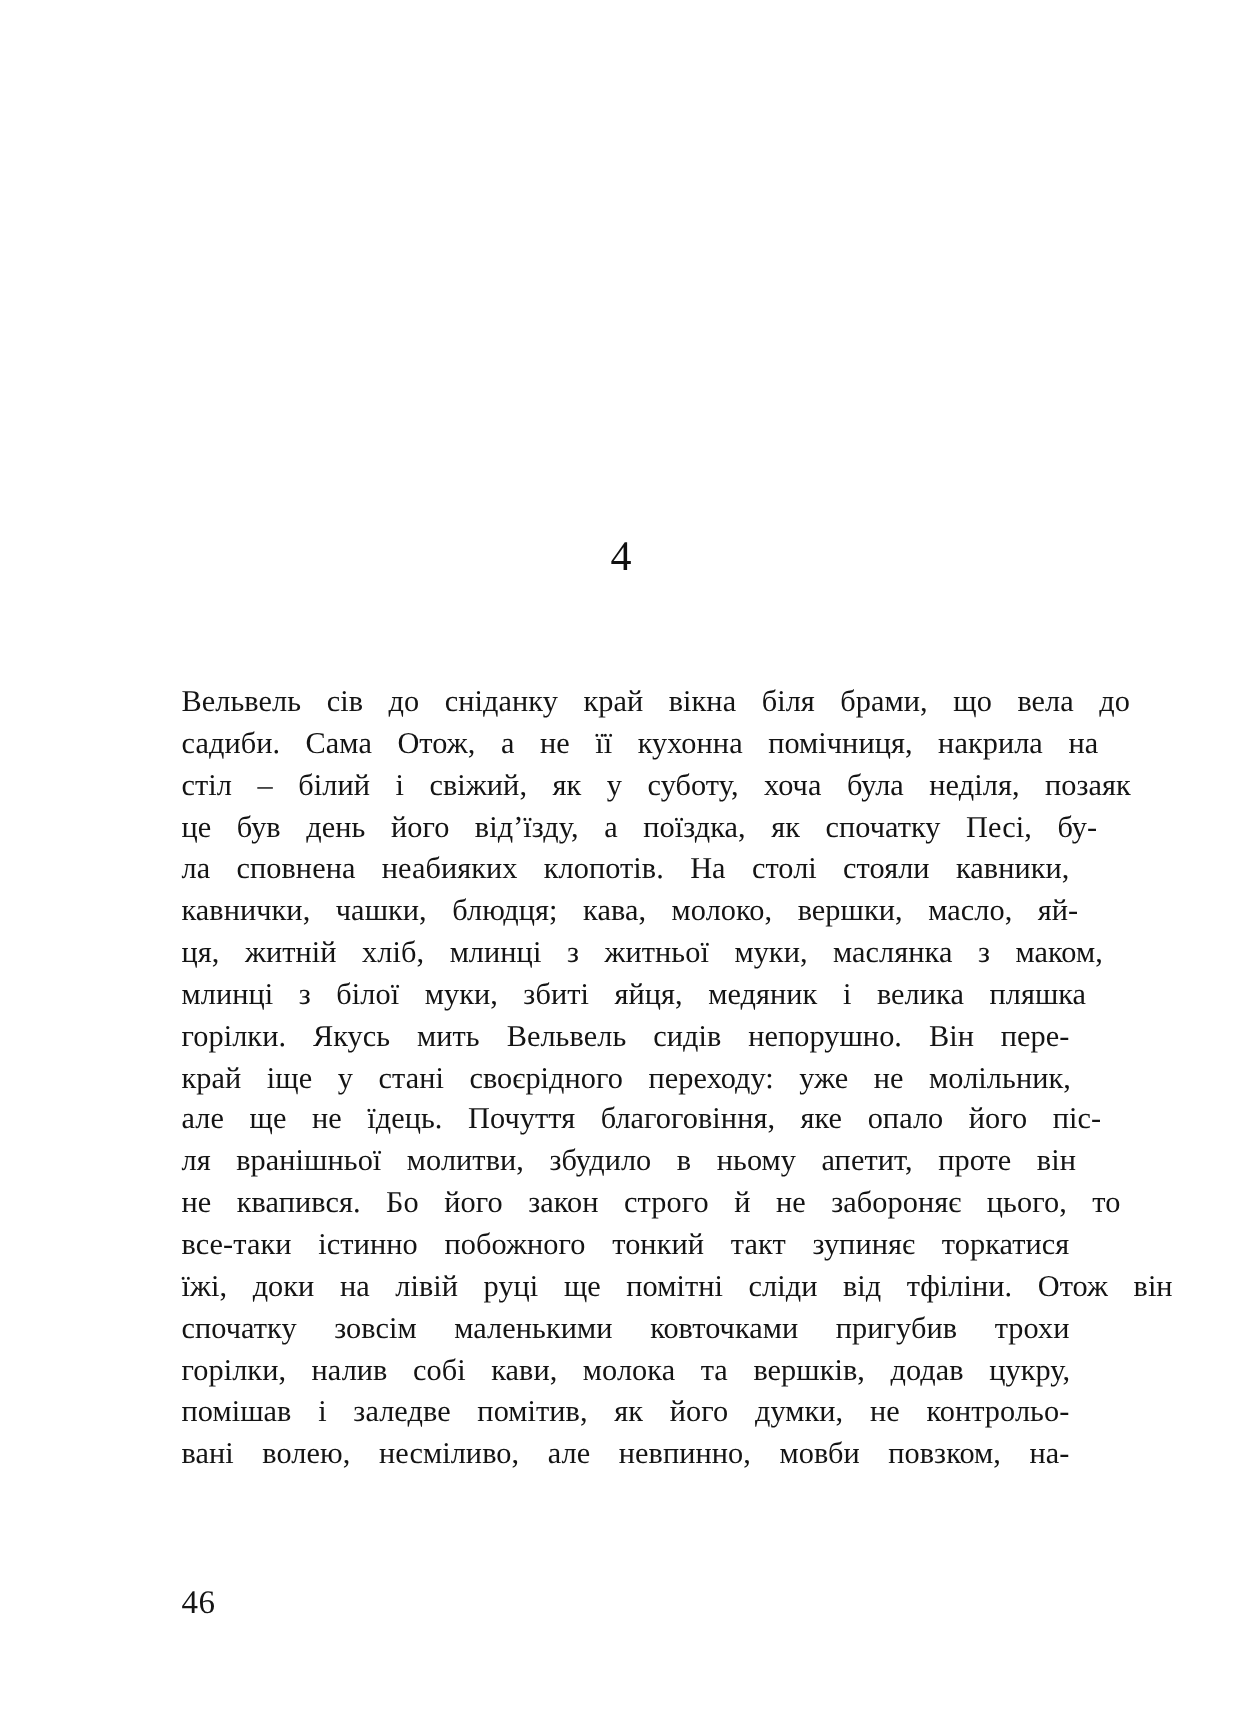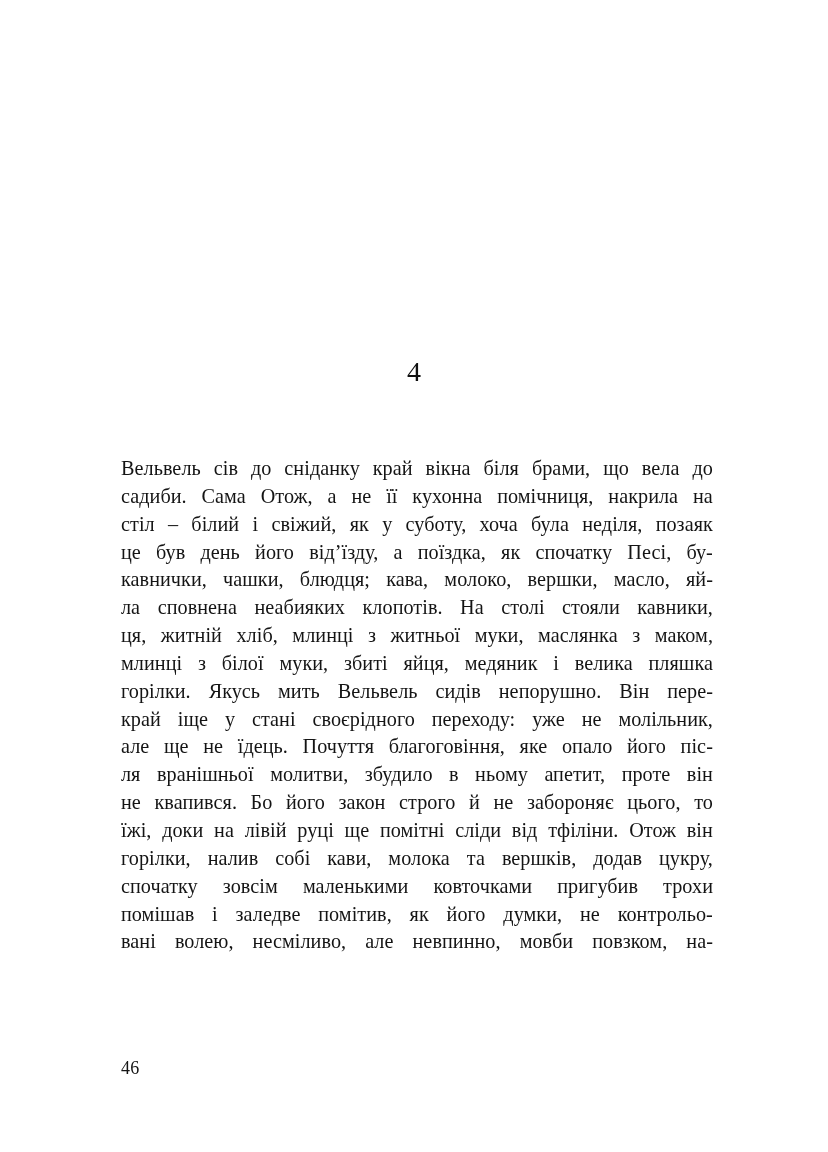--- a/index.html
+++ b/index.html
@@ -65,31 +65,32 @@
     width: 100%;
     white-space: pre;
     font-size: 20.2px;
     line-height: 27.85px;
     color: #141414;
   }
   .line.justify {
     display: flex;
     justify-content: space-between;
     white-space: normal;
+    gap: 17px;
   }
   .line.justify > span {
     white-space: pre;
   }
 
   
   .page-number {
     position: absolute;
     top: 1056px;
     left: 121px;
-    font-size: 18px;
+    font-size: 22px;
     line-height: 24px;
     color: #151515;
     letter-spacing: 0.3px;
   }
 </style>
 </head>
 <body>
 
 <div class="page">
 
@@ -143,38 +144,38 @@
           <span>його</span>
           <span>від’їзду,</span>
           <span>а</span>
           <span>поїздка,</span>
           <span>як</span>
           <span>спочатку</span>
           <span>Песі,</span>
           <span>бу-</span>
         </span>
       <span class="line justify">
+          <span>ла</span>
+          <span>сповнена</span>
+          <span>неабияких</span>
+          <span>клопотів.</span>
+          <span>На</span>
+          <span>столі</span>
+          <span>стояли</span>
+          <span>кавники,</span>
+        </span>
+      <span class="line justify">
           <span>кавнички,</span>
           <span>чашки,</span>
           <span>блюдця;</span>
           <span>кава,</span>
           <span>молоко,</span>
           <span>вершки,</span>
           <span>масло,</span>
           <span>яй-</span>
-        </span>
-      <span class="line justify">
-          <span>ла</span>
-          <span>сповнена</span>
-          <span>неабияких</span>
-          <span>клопотів.</span>
-          <span>На</span>
-          <span>столі</span>
-          <span>стояли</span>
-          <span>кавники,</span>
         </span>
       <span class="line justify">
           <span>ця,</span>
           <span>житній</span>
           <span>хліб,</span>
           <span>млинці</span>
           <span>з</span>
           <span>житньої</span>
           <span>муки,</span>
           <span>маслянка</span>
@@ -242,55 +243,64 @@
           <span>квапився.</span>
           <span>Бо</span>
           <span>його</span>
           <span>закон</span>
           <span>строго</span>
           <span>й</span>
           <span>не</span>
           <span>забороняє</span>
           <span>цього,</span>
           <span>то</span>
+        </span>
+      <span class="line justify">
+          <span>все-таки</span>
+          <span>істинно</span>
+          <span>побожного</span>
+          <span>тонкий</span>
+          <span>такт</span>
+          <span>зупиняє</span>
+          <span>торкатися</span>
         </span>
       <span class="line justify">
           <span>їжі,</span>
           <span>доки</span>
           <span>на</span>
           <span>лівій</span>
           <span>руці</span>
           <span>ще</span>
           <span>помітні</span>
           <span>сліди</span>
           <span>від</span>
           <span>тфіліни.</span>
           <span>Отож</span>
           <span>він</span>
         </span>
       <span class="line justify">
+          <span>спочатку</span>
+          <span>зовсім</span>
+          <span>маленькими</span>
+          <span>ковточками</span>
+          <span>пригубив</span>
+          <span>трохи</span>
+        </span>
+      <span class="line justify">
           <span>горілки,</span>
           <span>налив</span>
           <span>собі</span>
           <span>кави,</span>
           <span>молока</span>
           <span>та</span>
           <span>вершків,</span>
           <span>додав</span>
           <span>цукру,</span>
         </span>
       <span class="line justify">
-          <span>спочатку</span>
-          <span>зовсім</span>
-          <span>маленькими</span>
-          <span>ковточками</span>
-          <span>пригубив</span>
-          <span>трохи</span>
-        </span>
-      <span class="line justify">
           <span>помішав</span>
           <span>і</span>
           <span>заледве</span>
           <span>помітив,</span>
           <span>як</span>
           <span>його</span>
           <span>думки,</span>
           <span>не</span>
           <span>контрольо-</span>
         </span>

